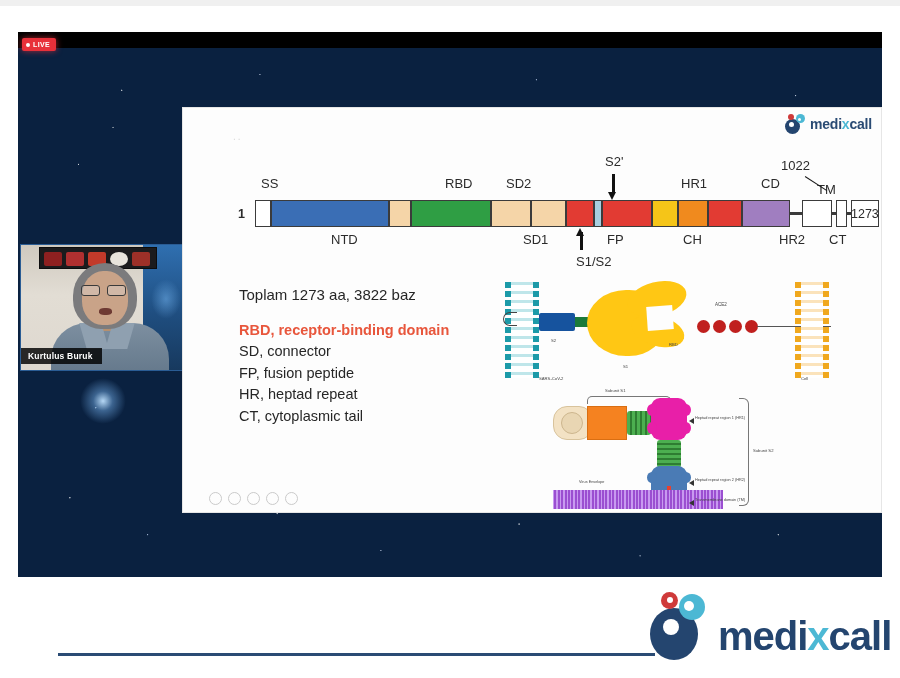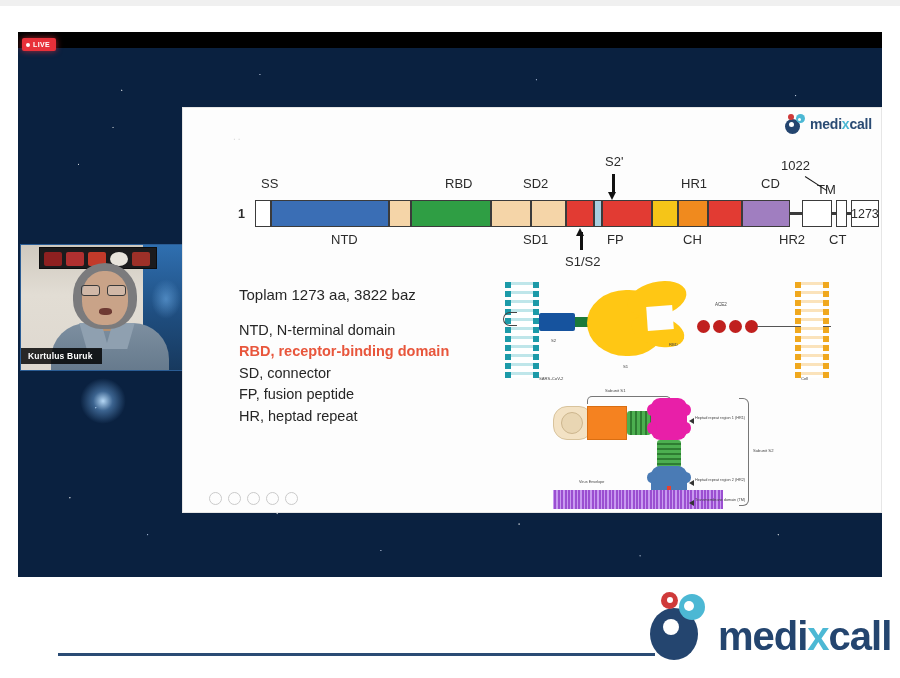--- a/index.html
+++ b/index.html
@@ -309,51 +309,51 @@
           <div class="seg" style="width:11px;background:#ffffff;"></div>
           <div style="width:4px;height:3px;background:#3b3b3b;"></div>
           <div class="seg" style="width:28px;background:#ffffff;"></div>
         </div>
 
         <div class="lbl-sm" style="left:55px;top:45px;font-weight:bold;">1</div>
         <div class="lbl-sm" style="left:668px;top:45px;">1273</div>
 
         <div class="lbl" style="left:78px;top:14px;">SS</div>
         <div class="lbl" style="left:262px;top:14px;">RBD</div>
-        <div class="lbl" style="left:340px;top:14px;text-align:center;">SD2</div>
+        <div class="lbl" style="left:323px;top:14px;text-align:center;">SD2</div>
         <div class="lbl" style="left:422px;top:-8px;">S2'</div>
         <div class="lbl" style="left:498px;top:14px;">HR1</div>
         <div class="lbl" style="left:578px;top:14px;">CD</div>
         <div class="lbl" style="left:634px;top:20px;">TM</div>
         <div class="lbl" style="left:598px;top:-4px;">1022</div>
         <div class="leader" style="left:622px;top:14px;width:26px;transform:rotate(33deg);"></div>
 
         <div class="lbl" style="left:148px;top:70px;">NTD</div>
         <div class="lbl" style="left:340px;top:70px;">SD1</div>
-        <div class="lbl" style="left:382px;top:92px;">S1/S2</div>
+        <div class="lbl" style="left:393px;top:92px;">S1/S2</div>
         <div class="lbl" style="left:424px;top:70px;">FP</div>
         <div class="lbl" style="left:500px;top:70px;">CH</div>
         <div class="lbl" style="left:596px;top:70px;">HR2</div>
         <div class="lbl" style="left:646px;top:70px;">CT</div>
 
         <div class="arrow-stem" style="left:397px;top:70px;height:18px;"></div>
         <div class="arrow-up" style="left:393px;top:66px;"></div>
 
         <div class="arrow-stem" style="left:429px;top:12px;height:20px;"></div>
         <div class="arrow-down-head" style="left:425px;top:30px;"></div>
       </div>
 
       <div class="textblock">
         <div class="tb-line" style="font-size:15px;">Toplam 1273 aa, 3822 baz</div>
         <div class="tb-gap"></div>
-        <div class="tb-line">NTD, N-terminal domain</div>
         <div class="tb-line hl">RBD, receptor-binding domain</div>
         <div class="tb-line">SD, connector</div>
         <div class="tb-line">FP, fusion peptide</div>
         <div class="tb-line">HR, heptad repeat</div>
+        <div class="tb-line">CT, cytoplasmic tail</div>
       </div>
 
       <div class="fig-top">
 
         <div style="position:absolute;left:4px;top:6px;width:34px;height:96px;">
           <div style="position:absolute;left:0;top:0;width:7px;height:96px;background:repeating-linear-gradient(180deg,#1c9aa8 0 6px,transparent 6px 9px);"></div>
           <div style="position:absolute;left:27px;top:0;width:7px;height:96px;background:repeating-linear-gradient(180deg,#1c9aa8 0 6px,transparent 6px 9px);"></div>
           <div style="position:absolute;left:6px;top:0;width:22px;height:96px;background:repeating-linear-gradient(180deg,#bfe6ea 0 3px,#ffffff 3px 9px);"></div>
         </div>
         <div style="position:absolute;left:2px;top:36px;width:14px;height:14px;border:1.5px solid #444;border-right:none;border-radius:7px 0 0 7px;"></div>

